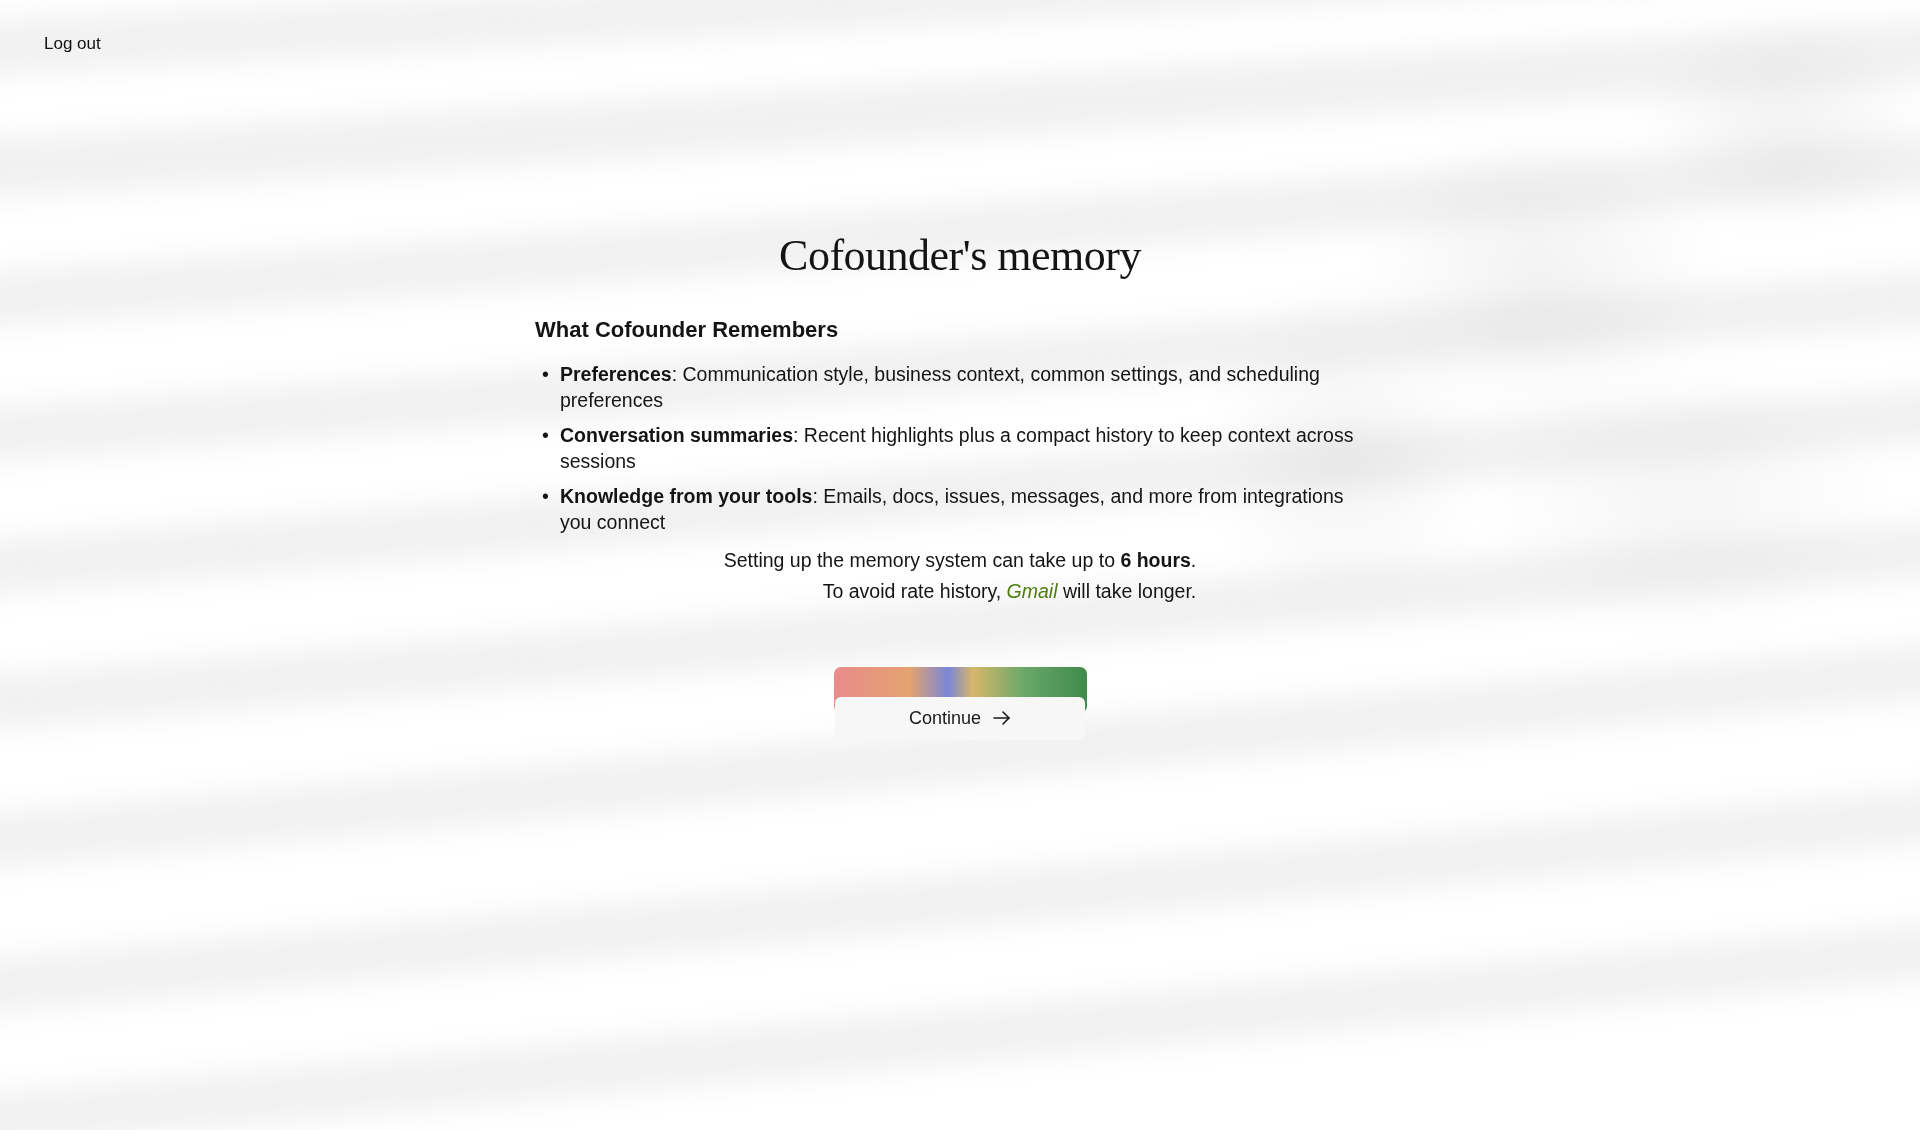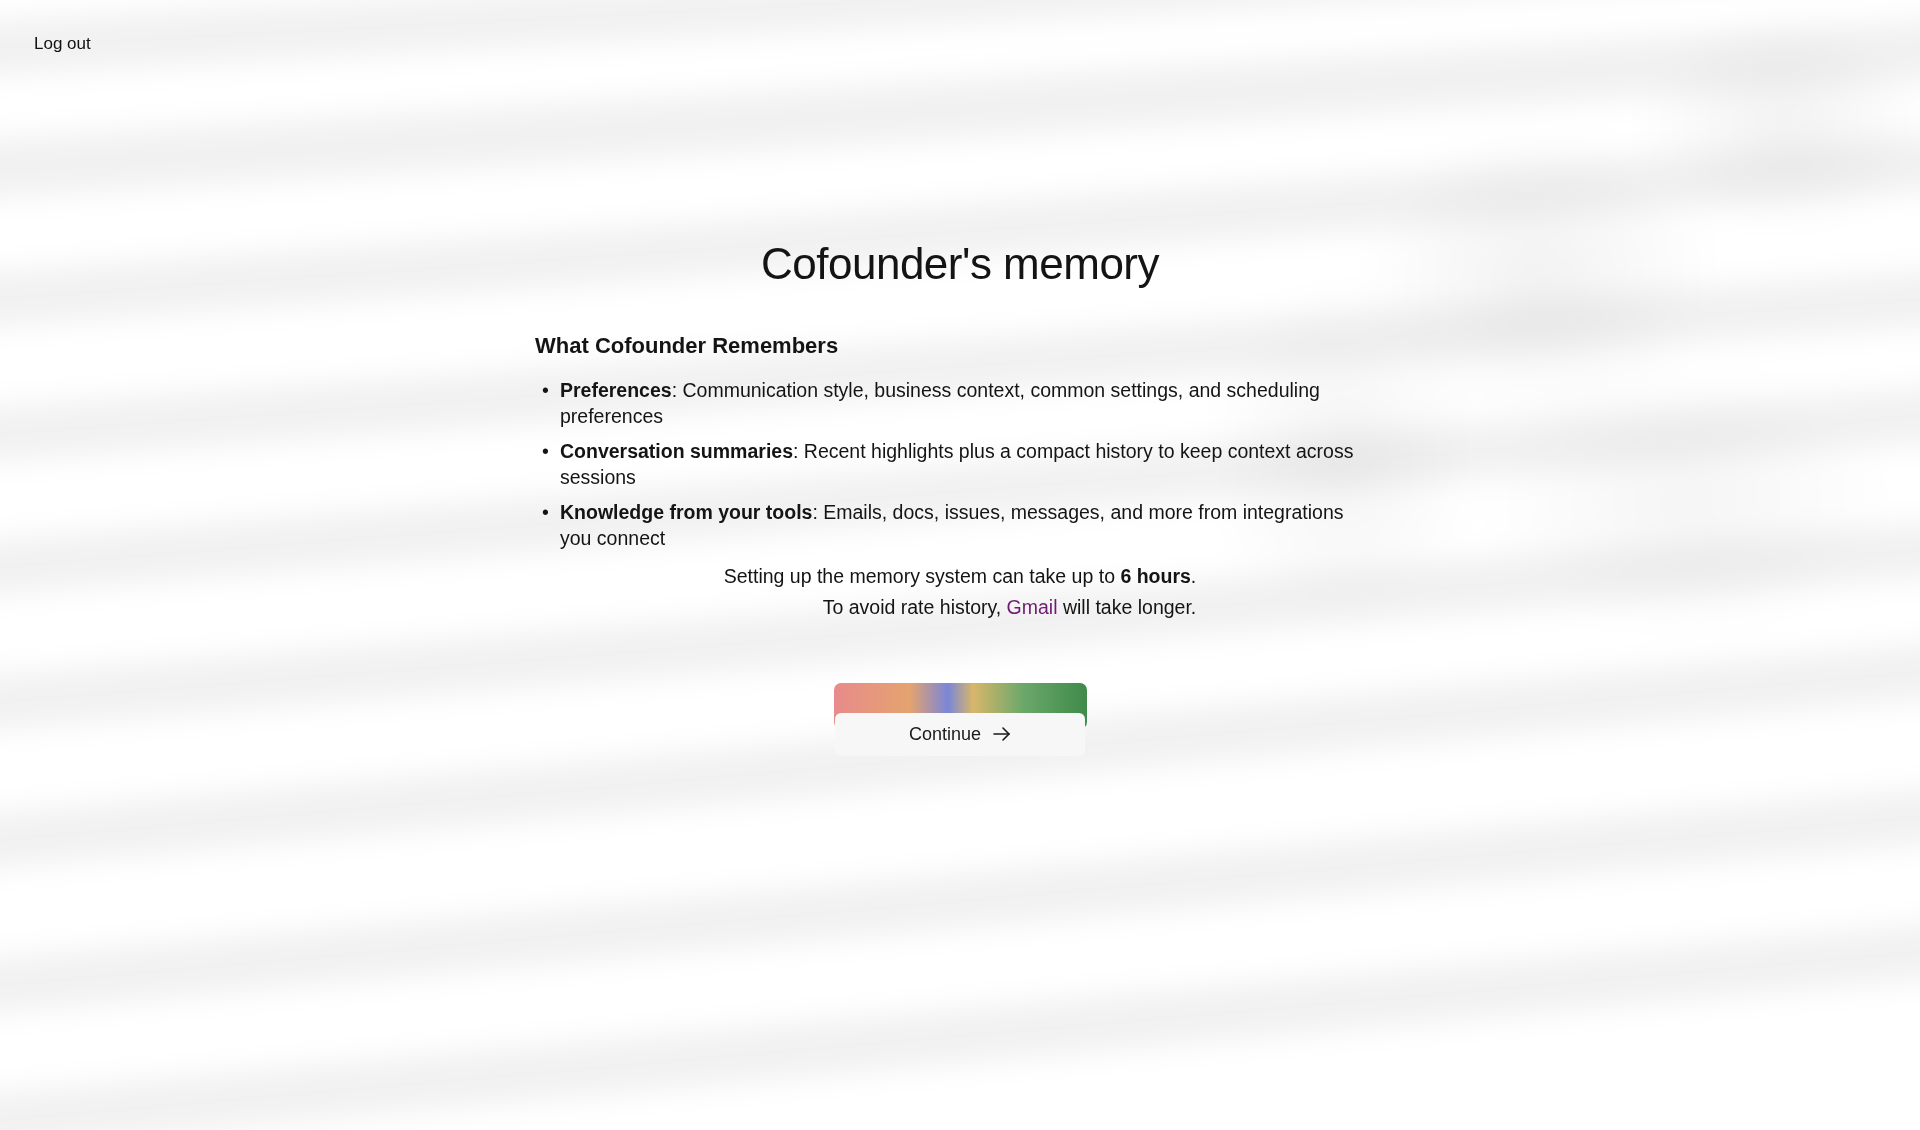--- a/index.html
+++ b/index.html
@@ -42,21 +42,21 @@
       height: 900px;
       background:
         radial-gradient(ellipse 220px 160px at 80% 18%, rgba(0,0,0,0.05), transparent 70%),
         radial-gradient(ellipse 260px 220px at 55% 35%, rgba(0,0,0,0.05), transparent 70%),
         radial-gradient(ellipse 200px 260px at 35% 55%, rgba(0,0,0,0.045), transparent 70%),
         radial-gradient(ellipse 300px 200px at 70% 60%, rgba(0,0,0,0.04), transparent 70%);
     }
 
     .logout {
       position: absolute;
-      left: 34px;
+      left: 44px;
       top: 34px;
       font-size: 17px;
       color: #111;
       cursor: pointer;
       z-index: 2;
       background: none;
       border: none;
       padding: 0;
       font-family: "Liberation Sans", "DejaVu Sans", sans-serif;
     }
@@ -65,25 +65,25 @@
       position: absolute;
       left: 0;
       right: 0;
       top: 228px;
       z-index: 2;
       display: flex;
       flex-direction: column;
       align-items: center;
     }
     .title {
-      font-family: Liberation Sans, sans-serif;
+      font-family: Liberation Serif, serif;
       font-size: 44px;
       font-weight: normal;
       letter-spacing: -0.5px;
-      margin: 8px;
+      margin: 0;
       line-height: 56px;
       color: #141414;
     }
     .intro {
       width: 960px;
       text-align: center;
       font-size: 19.5px;
       line-height: 30.5px;
       margin: 36px 0 0 0;
       color: #141414;
@@ -120,22 +120,23 @@
     .list li b { font-weight: bold; }
 
     .notes {
       text-align: right;
       font-size: 19.5px;
       line-height: 30.5px;
       color: #141414;
     }
     .notes b { font-weight: bold; }
     .gmail {
-      color: #701a75;
+      color: #4d7c0f;
       text-decoration: none;
+      font-style: italic;
     }
 
     .continue-wrap {
       margin-top: 61px;
       width: 253px;
       height: 46px;
       border-radius: 7px;
       padding: 1.5px;
       background: linear-gradient(90deg, #e88b8b 0%, #e4a36f 30%, #7a86d8 45%, #d8b66a 55%, #6aa86a 75%, #3f8a4a 100%);
       box-sizing: border-box;

